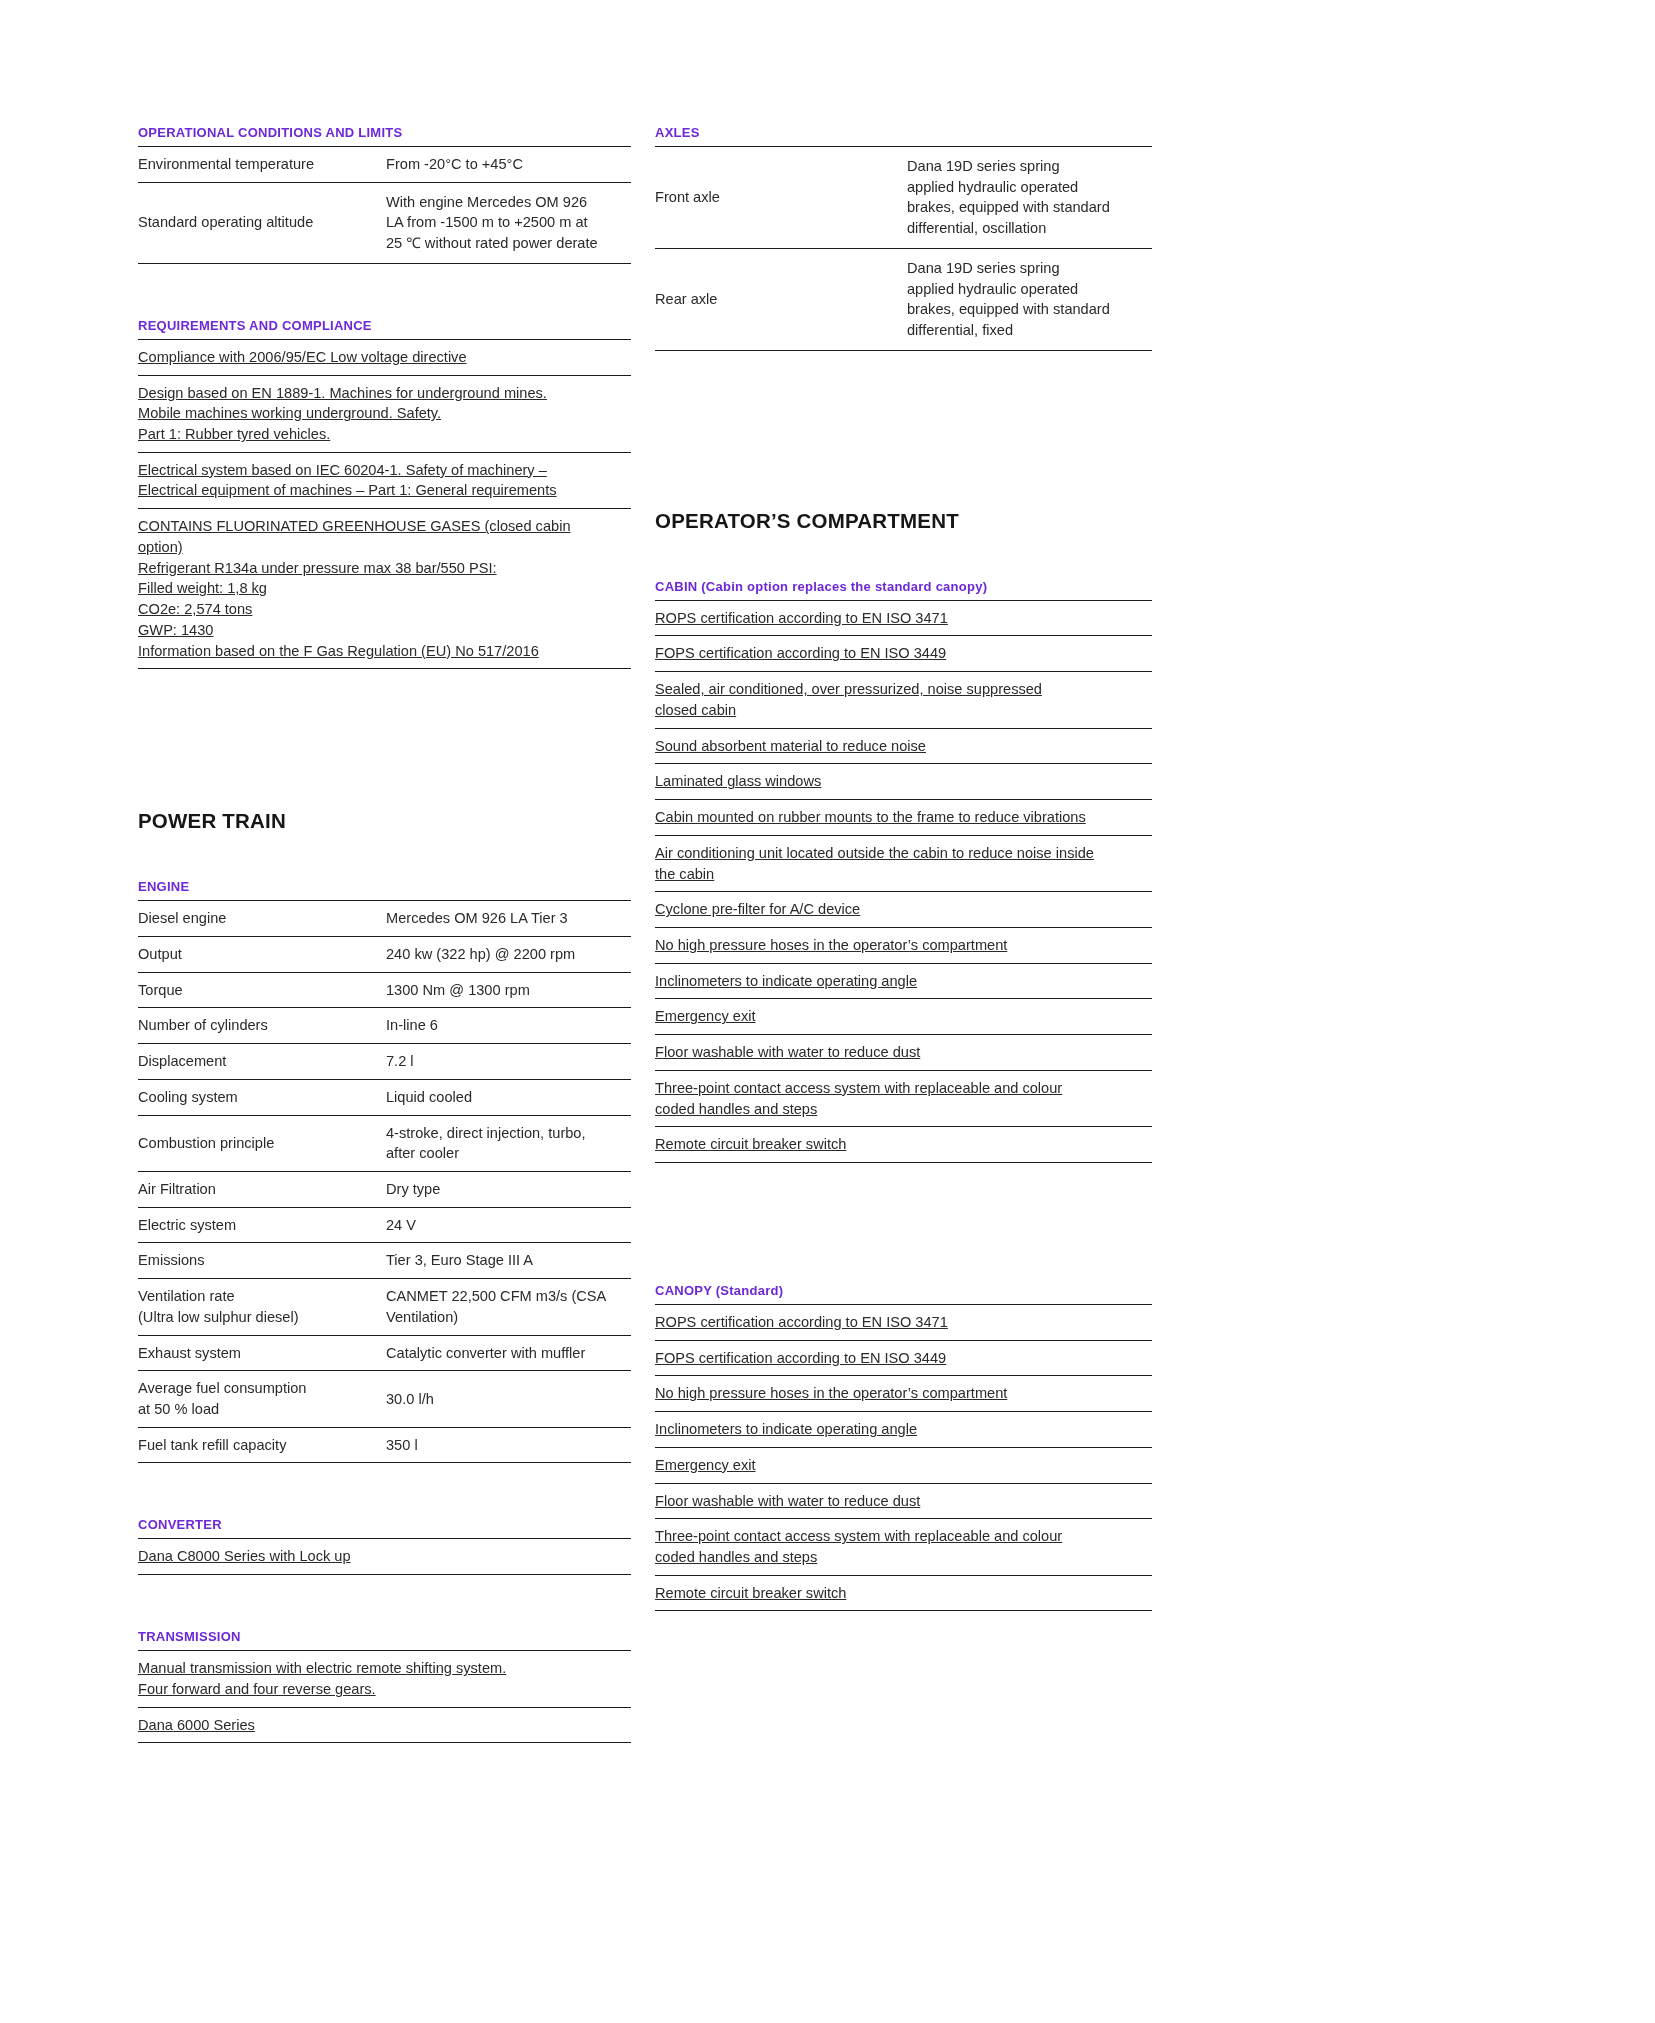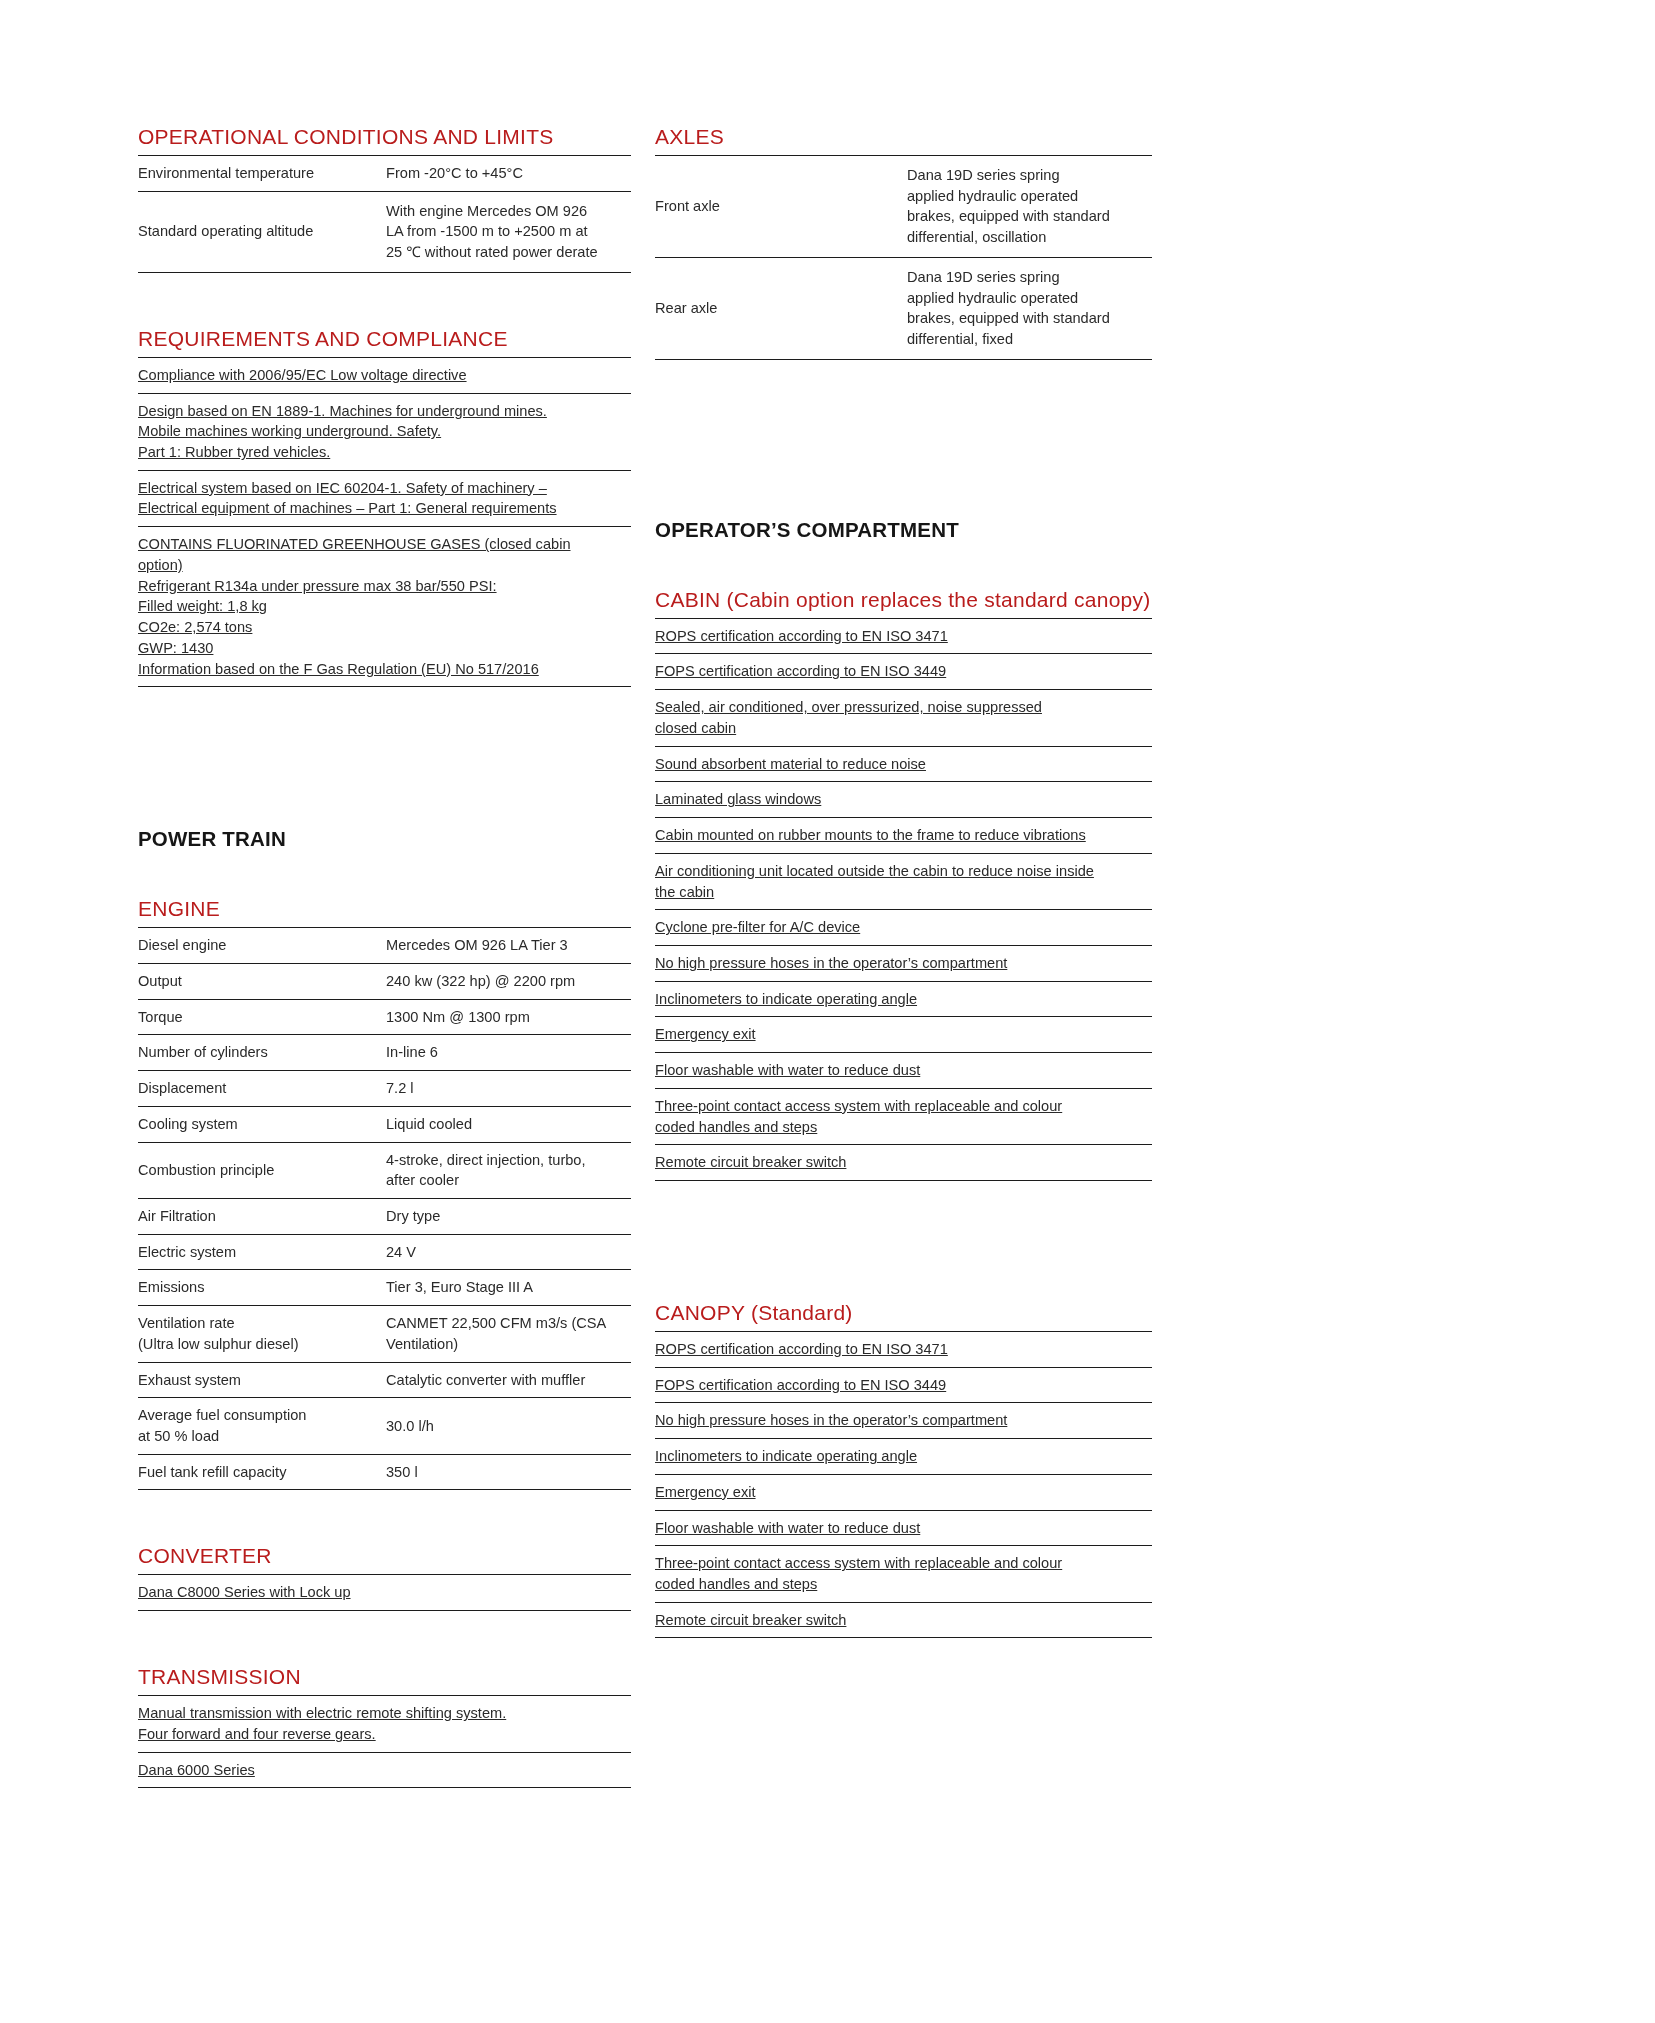--- a/index.html
+++ b/index.html
@@ -45,24 +45,24 @@
     font-size: 20.5px;
     font-weight: bold;
     letter-spacing: 0.2px;
     color: #161616;
     margin: 0;
     padding: 0;
   }
 
   
   .sub-heading {
-    font-size: 21px;
-    font-weight: normal;
+    font-size: 13px;
+    font-weight: bold;
     letter-spacing: 0.25px;
-    color: #b91c1c;
+    color: #6d28d9;
     margin: 0 0 6px 0;
     padding: 0;
   }
 
   
   .spec-table {
     width: 100%;
     border-collapse: collapse;
     table-layout: fixed;
   }

